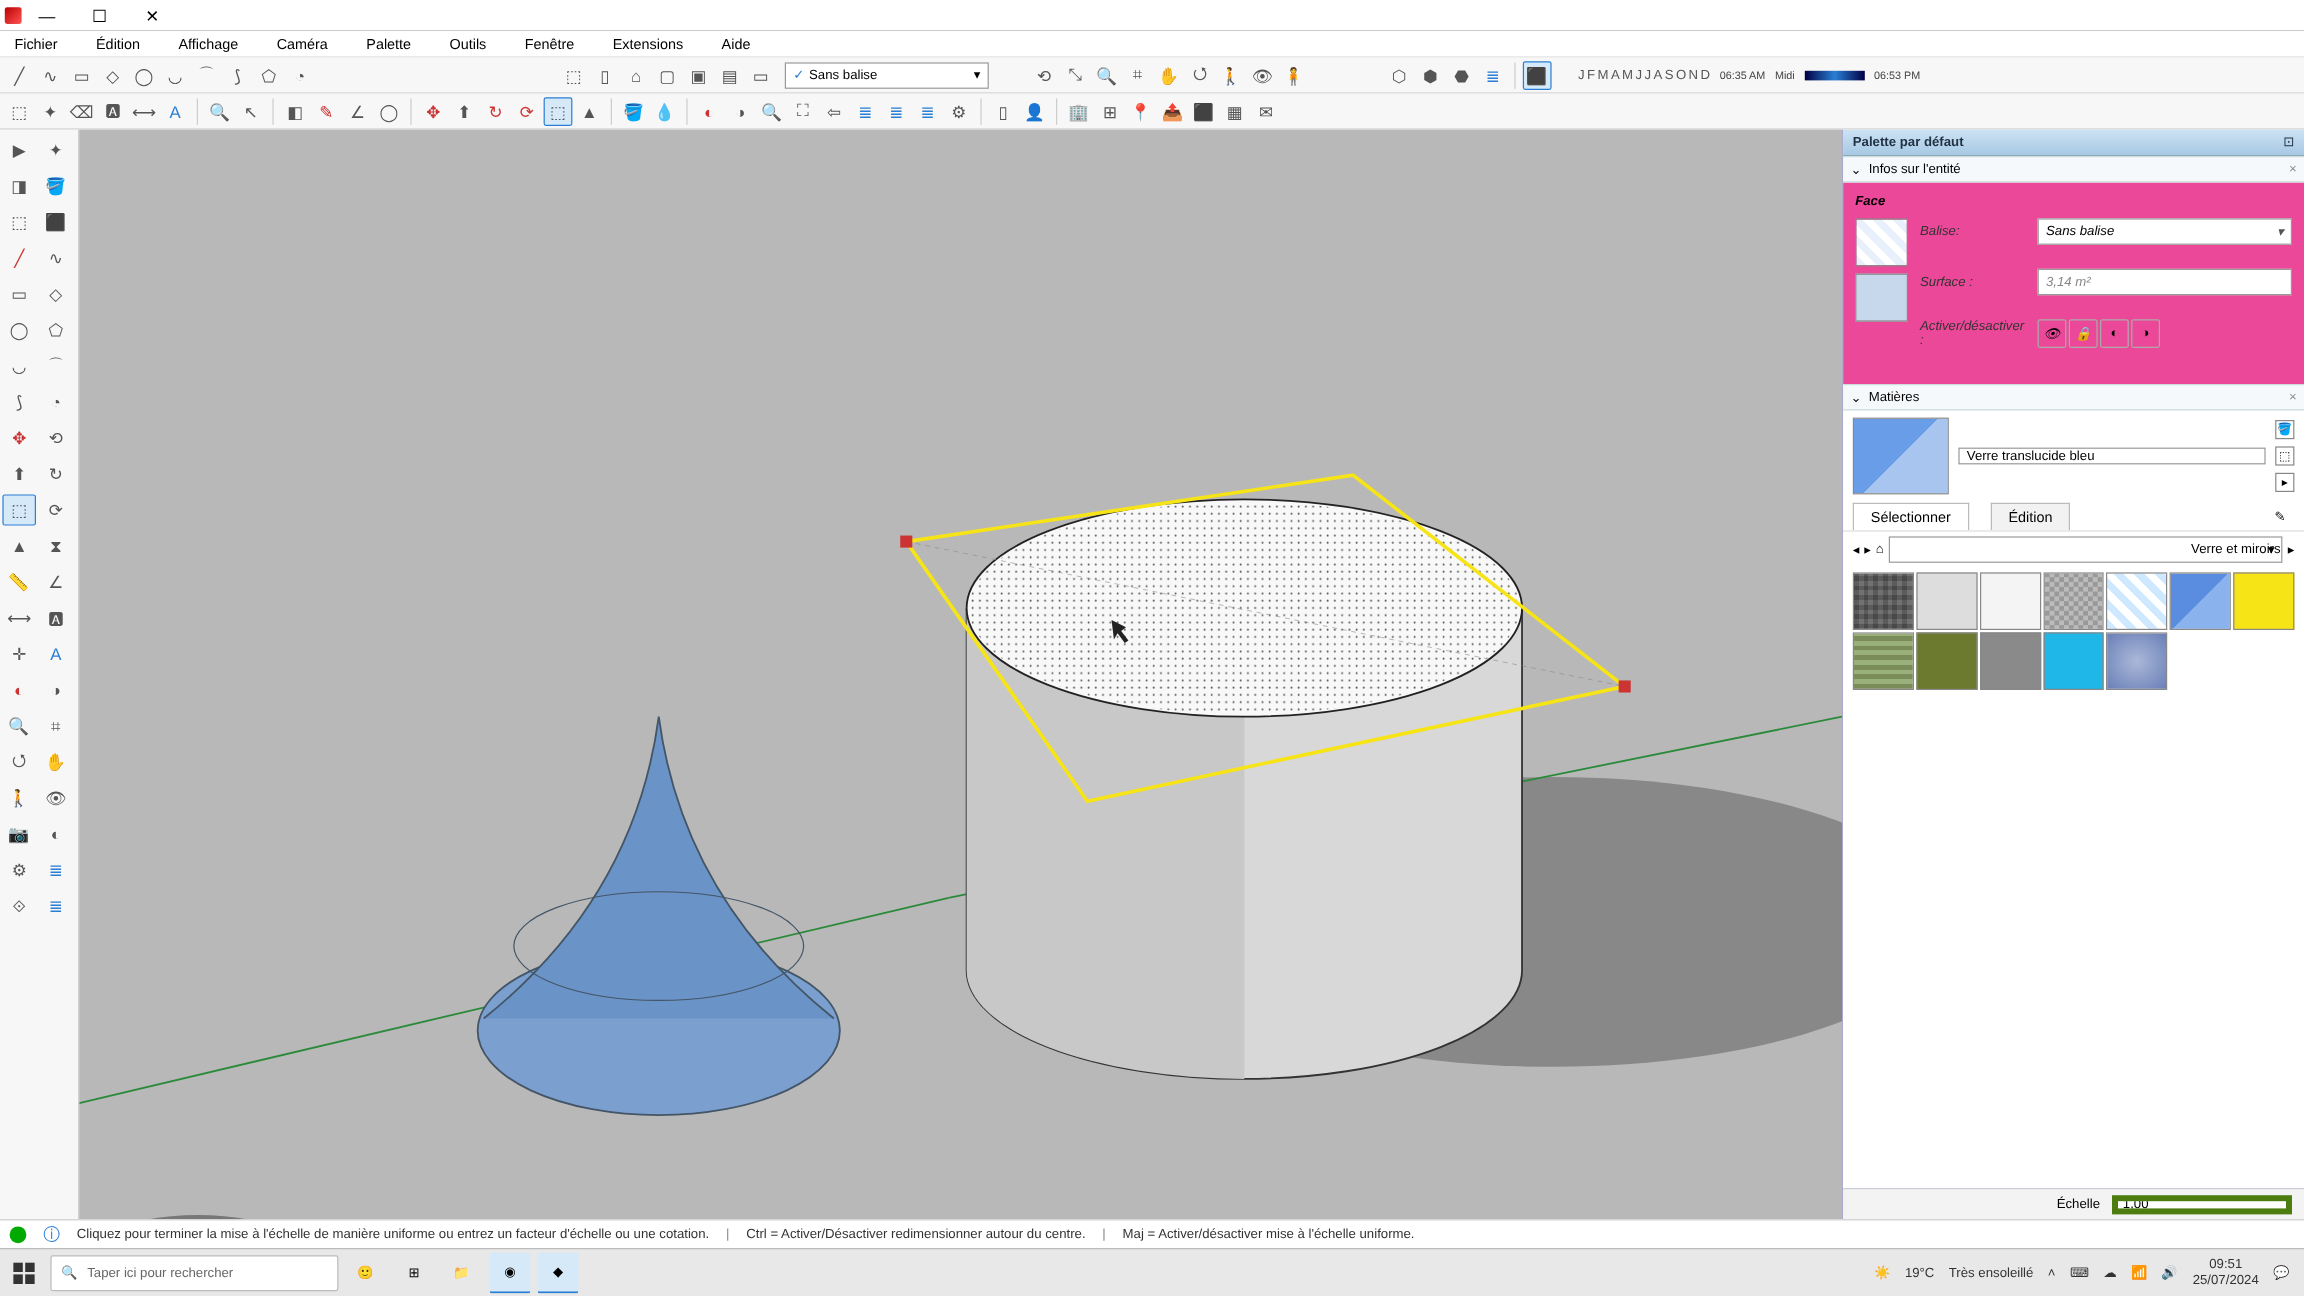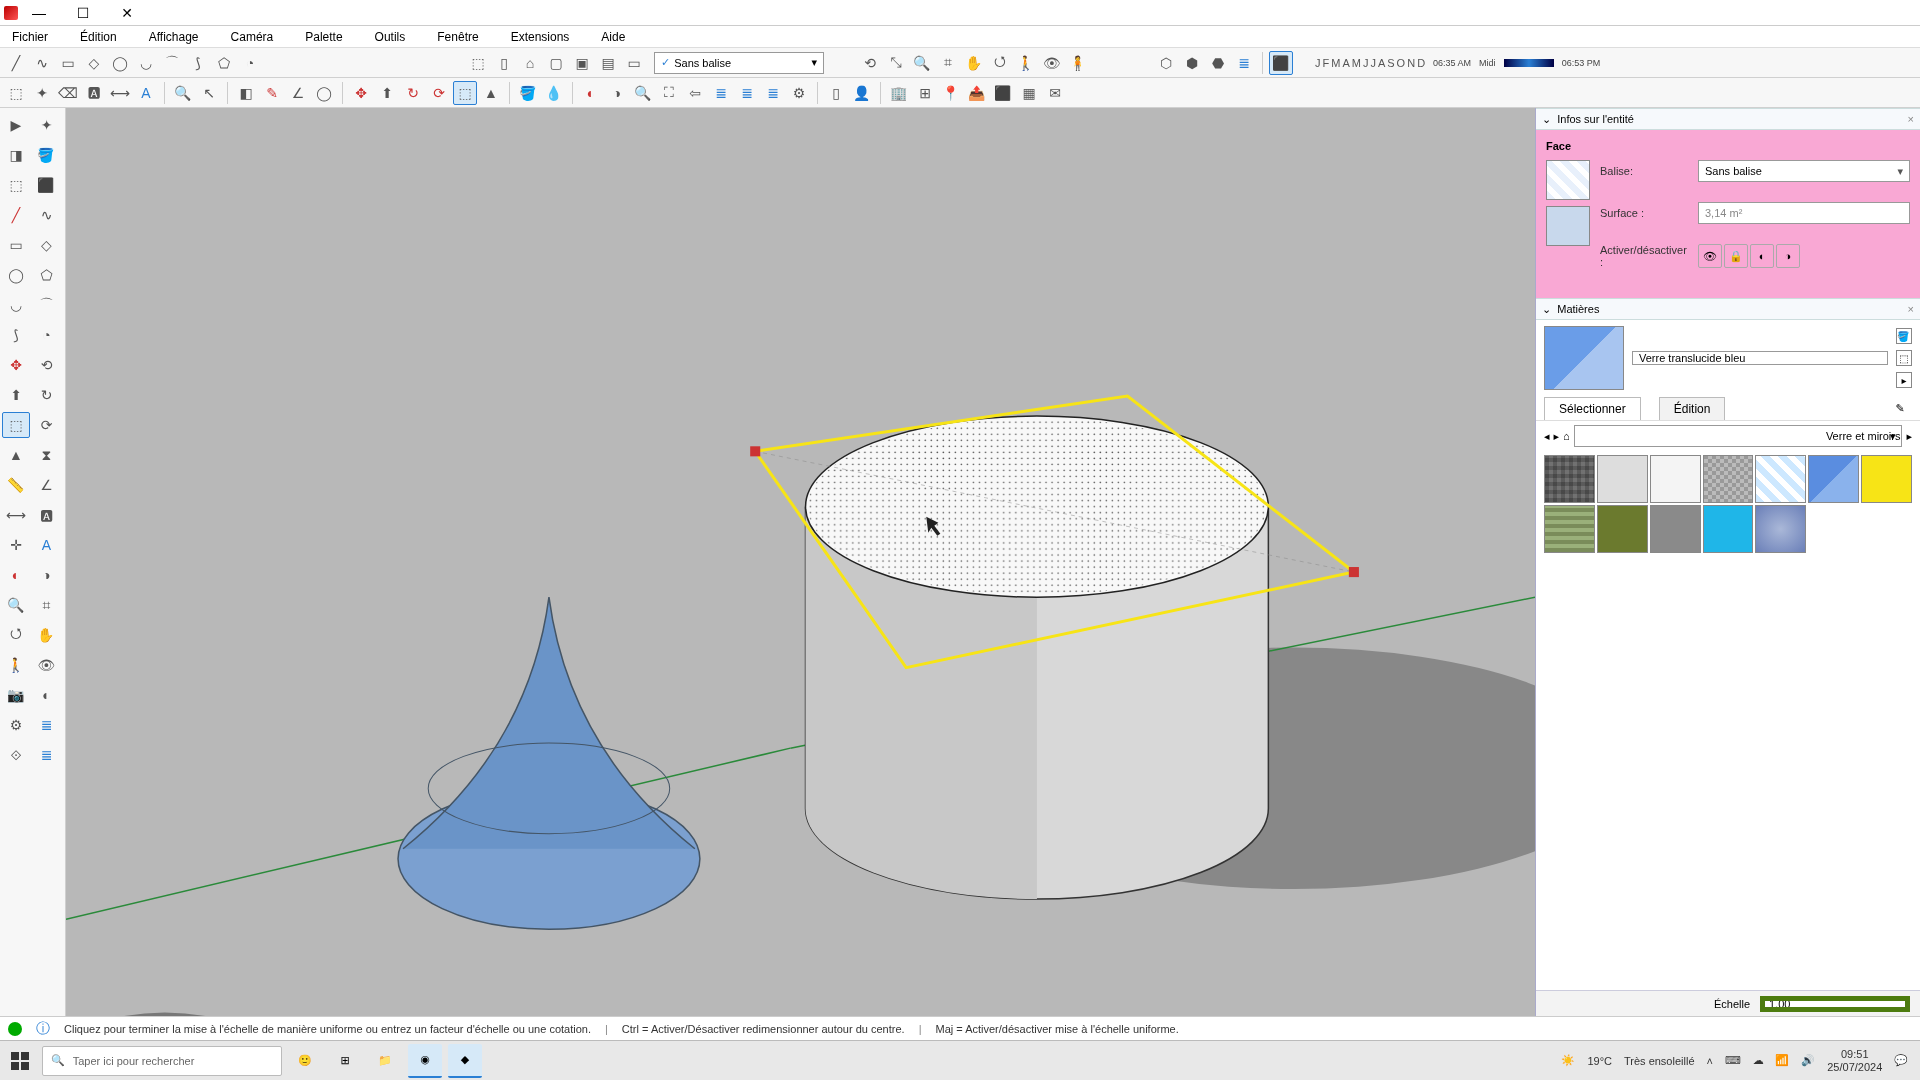--- a/index.html
+++ b/index.html
@@ -21,21 +21,21 @@
 .shadow-bar { display: flex; align-items: center; gap: 8px; margin-left: 20px; }
 .time-lbl { font-size: 9px; color: #444; }
 .main { flex: 1; display: flex; overflow: hidden; }
 .left-tools { width: 66px; background: #f7f7f7; border-right: 1px solid #d0d0d0; display: grid; grid-template-columns: 1fr 1fr; gap: 4px 0; padding: 4px 2px; align-content: start; }
 .left-tools .tb-btn { width: 28px; height: 26px; }
 .viewport { flex: 1; background: #b8b8b8; position: relative; overflow: hidden; }
 .right-panel { width: 385px; background: #eef2f6; border-left: 1px solid #aac; display: flex; flex-direction: column; }
 .panel-titlebar { height: 22px; background: linear-gradient(#cde3f4,#a7c8e4); border-bottom: 1px solid #8ab; display: flex; align-items: center; padding: 0 8px; font-weight: bold; font-size: 12px; color: #234; }
 .panel-sec-hdr { background: #f6f9fc; border-top: 1px solid #cdd; border-bottom: 1px solid #cdd; height: 22px; display: flex; align-items: center; padding: 0 6px; font-size: 12px; position: relative; }
 .panel-sec-hdr .x { position: absolute; right: 6px; color: #888; }
-.entity-box { padding: 10px; background: #f9a8d4; font-size: 12px; }
+.entity-box { padding: 10px; background: #ec4899; font-size: 12px; font-style: italic; }
 .entity-row { display: flex; align-items: center; margin-bottom: 20px; gap: 8px; }
 .entity-row .lbl { width: 90px; text-align: left; color: #333; }
 .entity-row .val { flex: 1; }
 .dd, .txtfield { border: 1px solid #999; height: 22px; padding: 0 6px; display: flex; align-items: center; background: #fff; font-size: 12px; position: relative; }
 .dd .caret { position: absolute; right: 6px; color: #555; }
 .swatch-big { width: 44px; height: 40px; border: 1px solid #888; background: repeating-linear-gradient(45deg,#e8f0fb 0 6px,#fff 6px 12px); }
 .mat-box { background: #fff; flex: 1; display: flex; flex-direction: column; }
 .mat-top { display: flex; align-items: center; padding: 6px 8px; gap: 8px; }
 .mat-preview { width: 80px; height: 64px; border: 1px solid #888; background: linear-gradient(135deg,#6a9de8 50%,#a8c5f0 50%); }
 .mat-name-field { flex: 1; border: 1px solid #999; height: 22px; padding: 0 6px; background: #fff; }
@@ -502,20 +502,24 @@
       <line x1="685" y1="325" x2="1280" y2="445" stroke="#888" stroke-width="0.5" stroke-dasharray="4 4"></line>
 
       <rect x="680" y="320" width="10" height="10" fill="#c33"></rect>
       <rect x="1275" y="440" width="10" height="10" fill="#c33"></rect>
 
       <path d="M 855 390 l 12 6 l -4 3 l 6 8 l -3 2 l -6 -8 l -3 5 z" fill="#222"></path>
     </svg>
   </div>
 
   <div class="right-panel">
+    <div class="panel-titlebar">
+      <span>Palette par défaut</span>
+      <span style="margin-left:auto;font-weight:normal">⊡</span>
+    </div>
 
     <div class="panel-sec-hdr">
       <span style="margin-right:6px">⌄</span>
         <span>Infos sur l'entité</span>
       <span class="x">×</span>
     </div>
     <div class="entity-box">
       <div style="font-weight:bold;margin-bottom:8px">Face</div>
       <div style="display:flex;gap:10px">
         <div style="display:flex;flex-direction:column;gap:6px">

